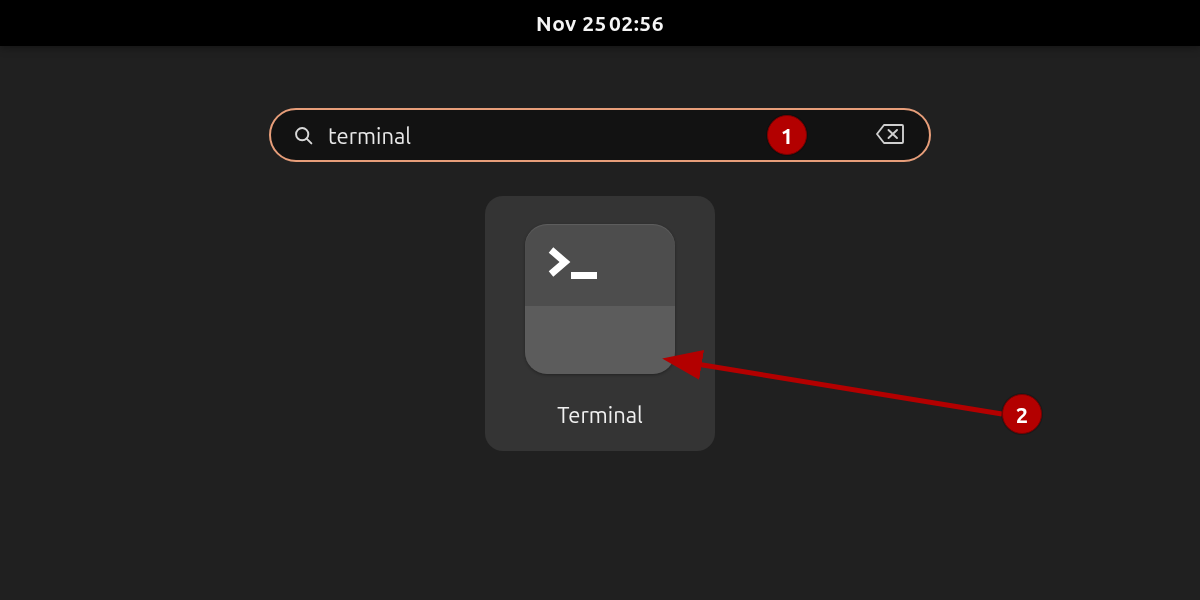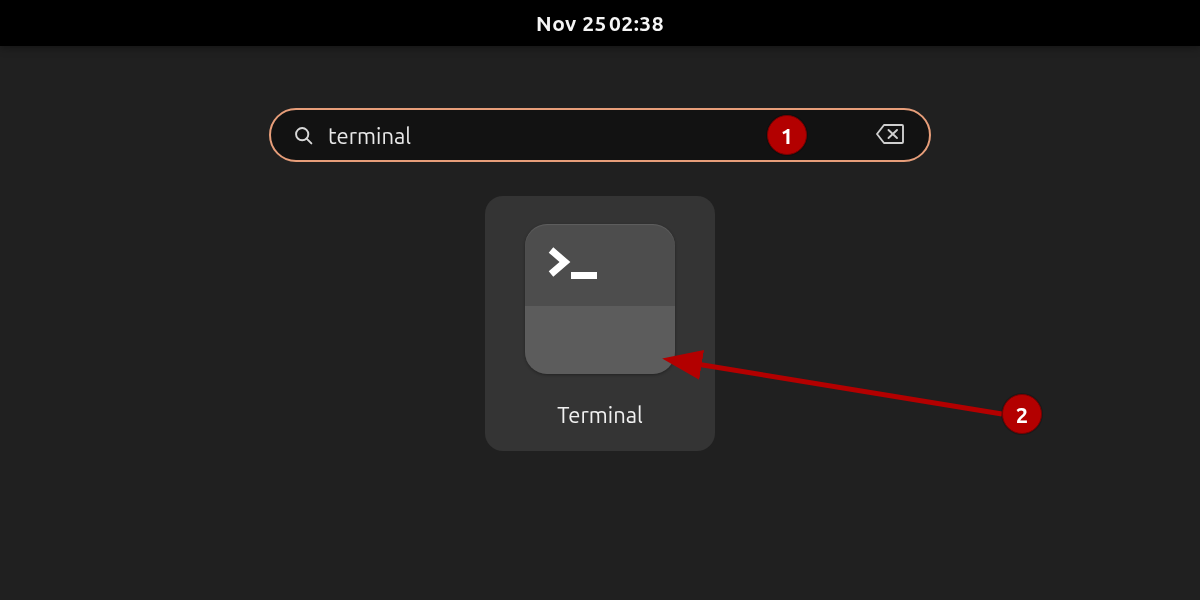--- a/index.html
+++ b/index.html
@@ -141,21 +141,21 @@
     pointer-events: none;
     z-index: 4;
   }
 </style>
 </head>
 <body>
 
 <div class="topbar">
   <div class="clock">
     <span>Nov 25</span>
-    <span>02:38</span>
+    <span>02:56</span>
   </div>
 </div>
 
 <div class="search-wrap">
   <span class="search-icon">
     <svg width="21" height="21" viewBox="0 0 24 24" fill="none" stroke="currentColor" stroke-width="2.2" stroke-linecap="round">
       <circle cx="10.5" cy="10.5" r="7"></circle>
       <line x1="21" y1="21" x2="15.6" y2="15.6"></line>
     </svg>
   </span>

